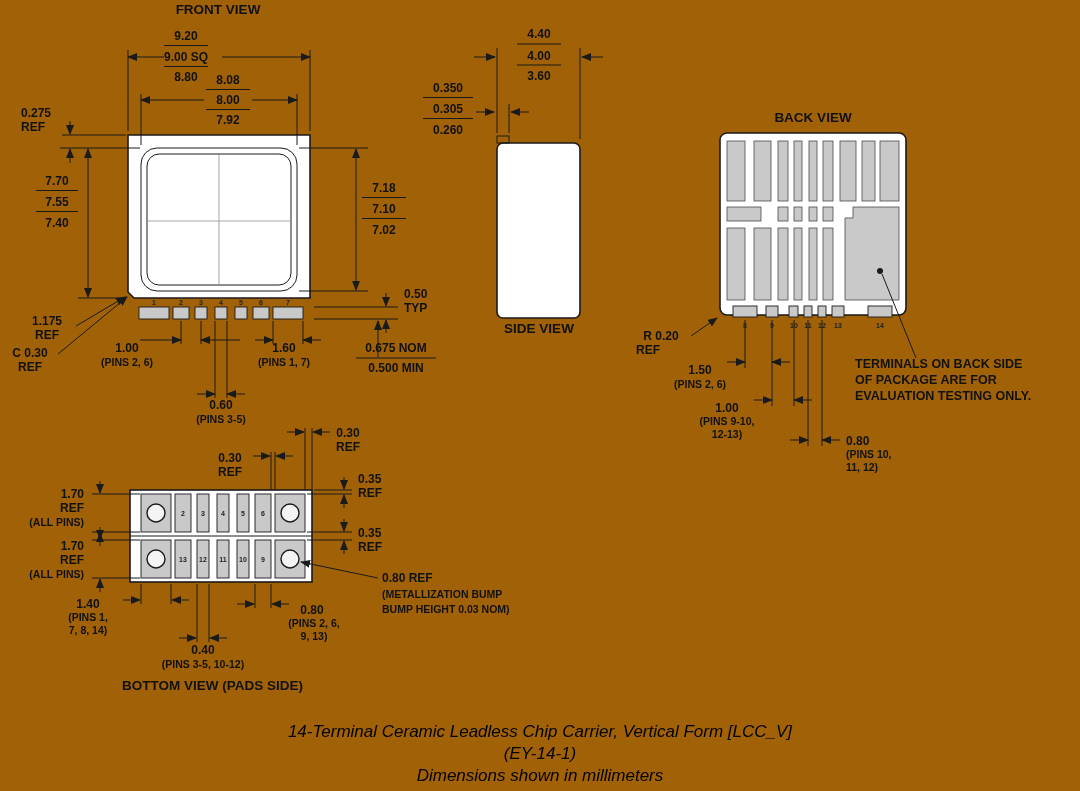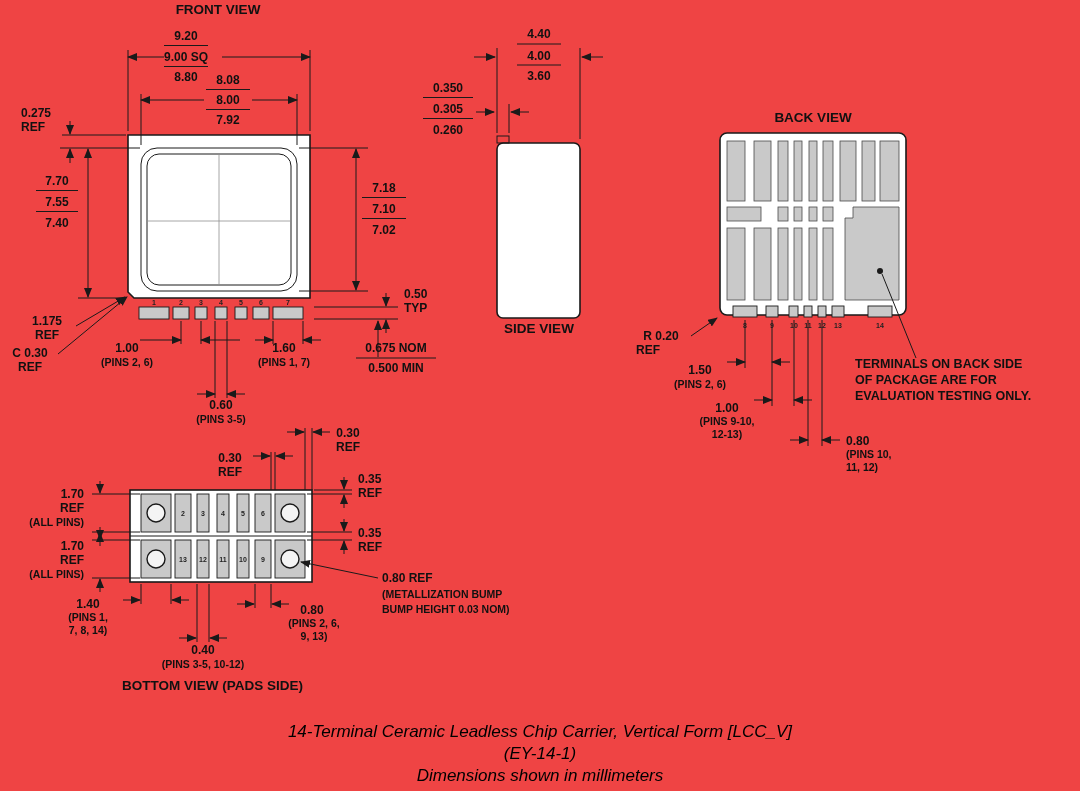--- a/index.html
+++ b/index.html
@@ -1,16 +1,16 @@
 <!DOCTYPE html>
 <html><head>
 <meta charset="utf-8">
 <style>
   html,body{margin:0;padding:0;background:#ffffff;}
-  .stage{width:1080px;height:791px;background:#ef4444;position:relative;overflow:hidden;}
+  .stage{width:1080px;height:791px;background:#a16207;position:relative;overflow:hidden;}
   svg{display:block;}
   text{fill:#111;font-family:"Liberation Sans",sans-serif;font-weight:bold;}
   .dim{font-size:12px;}
   .dims{font-size:10.5px;}
   .pinn{font-size:7px;fill:#222;}
   .vtitle{font-size:13.5px;}
   .note{font-size:12.5px;}
   .cap{font-size:17px;font-style:italic;font-weight:normal;fill:#000;}
   .ol{fill:#fff;stroke:#1a1a1a;stroke-width:1.6;}
   .il{fill:none;stroke:#1a1a1a;stroke-width:1;}

